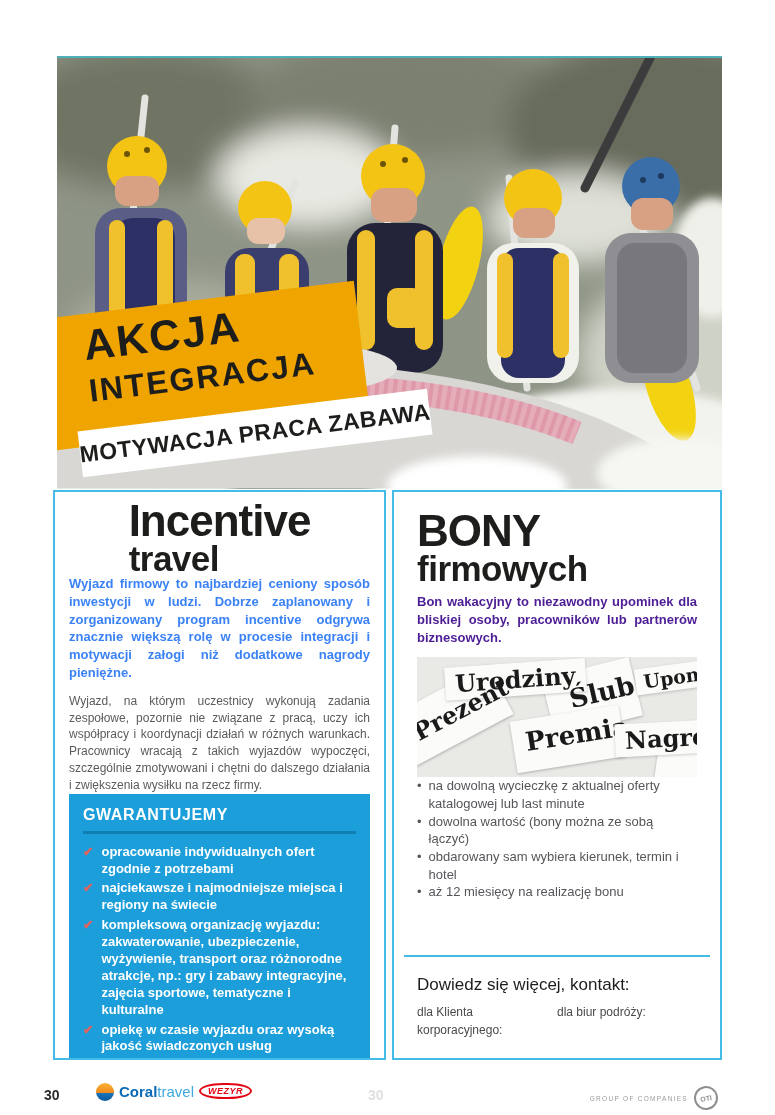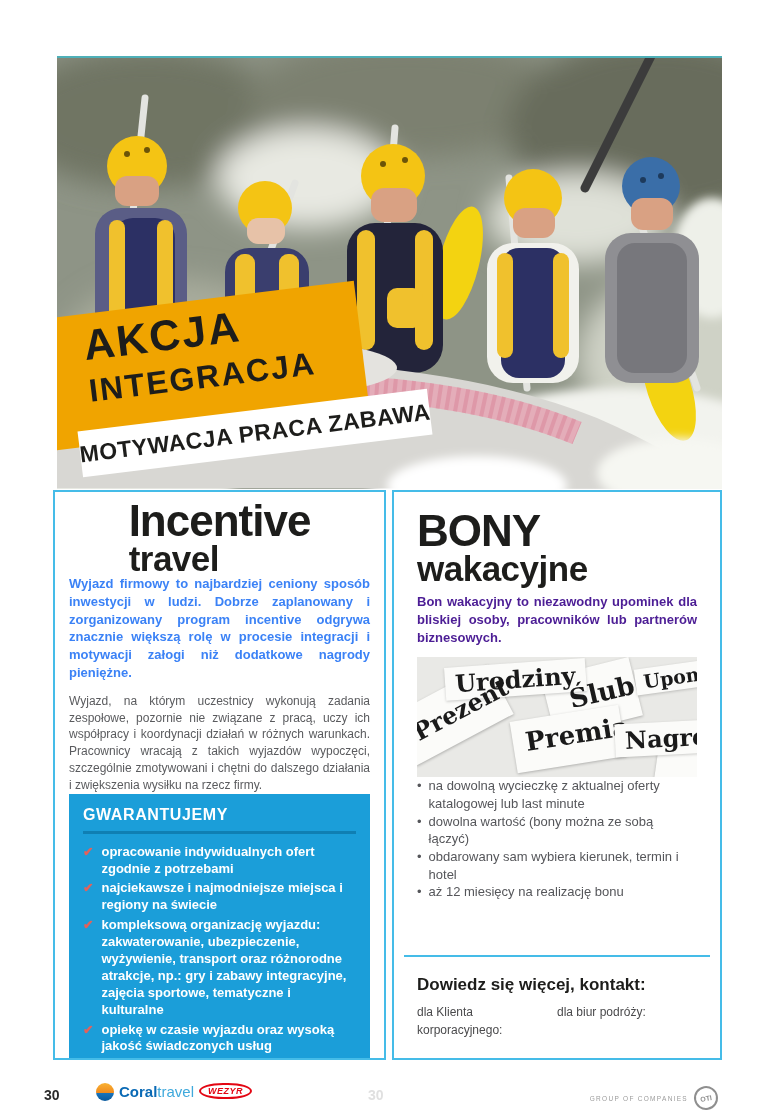--- a/index.html
+++ b/index.html
@@ -67,21 +67,21 @@
   .w-premia   { left:108px; top:62px; font-size:26px; transform:rotate(-9deg);  }
   .w-nagroda  { left:198px; top:64px; font-size:24px; transform:rotate(-3deg);  background:#fbfbf9; padding:2px 10px; box-shadow:0 1px 3px rgba(0,0,0,0.2); }
 
   .usage-title { font-size:20px; font-weight:bold; color:#e2685b; margin:13px 0 6px; }
   .bullets { list-style:none; margin:0; padding:0; }
   .bullets li { display:flex; gap:7px; font-size:13px; color:#55565a; line-height:1.36; }
   .dot { flex:0 0 auto; }
   .note { font-size:12.8px; color:#55565a; text-align:justify; line-height:1.4; margin:11px 0 8px; }
 
   .contact { border-top:2px solid #45bce8; padding:9px 13px 8px; }
-  .contact-title { font-size:17px; font-weight:bold; color:#1d1d1b; margin:9px 0 8px; }
+  .contact-title { font-size:17px; font-weight:normal; color:#1d1d1b; margin:9px 0 8px; }
   .contact-cols { display:flex; }
   .contact-col { width:50%; font-size:12px; color:#4a4a4c; line-height:1.55; }
 
   
   .footer { position:absolute; left:0; top:1080px; width:775px; height:35px; }
   .pn-left  { position:absolute; left:44px; top:7px; font-size:14px; font-weight:bold; color:#2b2b2b; }
   .pn-center{ position:absolute; left:368px; top:7px; font-size:14px; font-weight:bold; color:#e0e0e0; }
   .brand { position:absolute; left:96px; top:3px; display:flex; align-items:flex-start; gap:5px; }
   .coral-globe {
     width:18px; height:18px; border-radius:50%;
@@ -247,21 +247,21 @@
           <span class="check">✔</span>
           <span>opiekę w czasie wyjazdu oraz wysoką jakość świadczonych usług</span>
         </li>
       </ul>
     </div>
   </div>
 
   <div class="col col-right">
     <div class="r-top">
       <div class="title-big">BONY</div>
-      <div class="title-small">wakacyjne</div>
+      <div class="title-small">firmowych</div>
       <p class="r-intro">Bon wakacyjny to niezawodny upominek dla bliskiej osoby, pracowników lub partnerów biznesowych.</p>
 
       <div class="scraps">
         <div class="paper" style="left:130px; top:10px; width:90px; height:60px; transform:rotate(-14deg);"></div>
         <div class="paper" style="left:-20px; top:30px; width:110px; height:56px; transform:rotate(-28deg);"></div>
         <div class="paper" style="left:96px; top:56px; width:110px; height:52px; transform:rotate(-9deg);"></div>
         <div class="paper" style="left:240px; top:80px; width:90px; height:50px; transform:rotate(8deg);"></div>
         <span class="scrap-word w-urodziny">Urodziny</span>
         <span class="scrap-word w-slub">Ślub</span>
         <span class="scrap-word w-upominek">Upominek</span>

